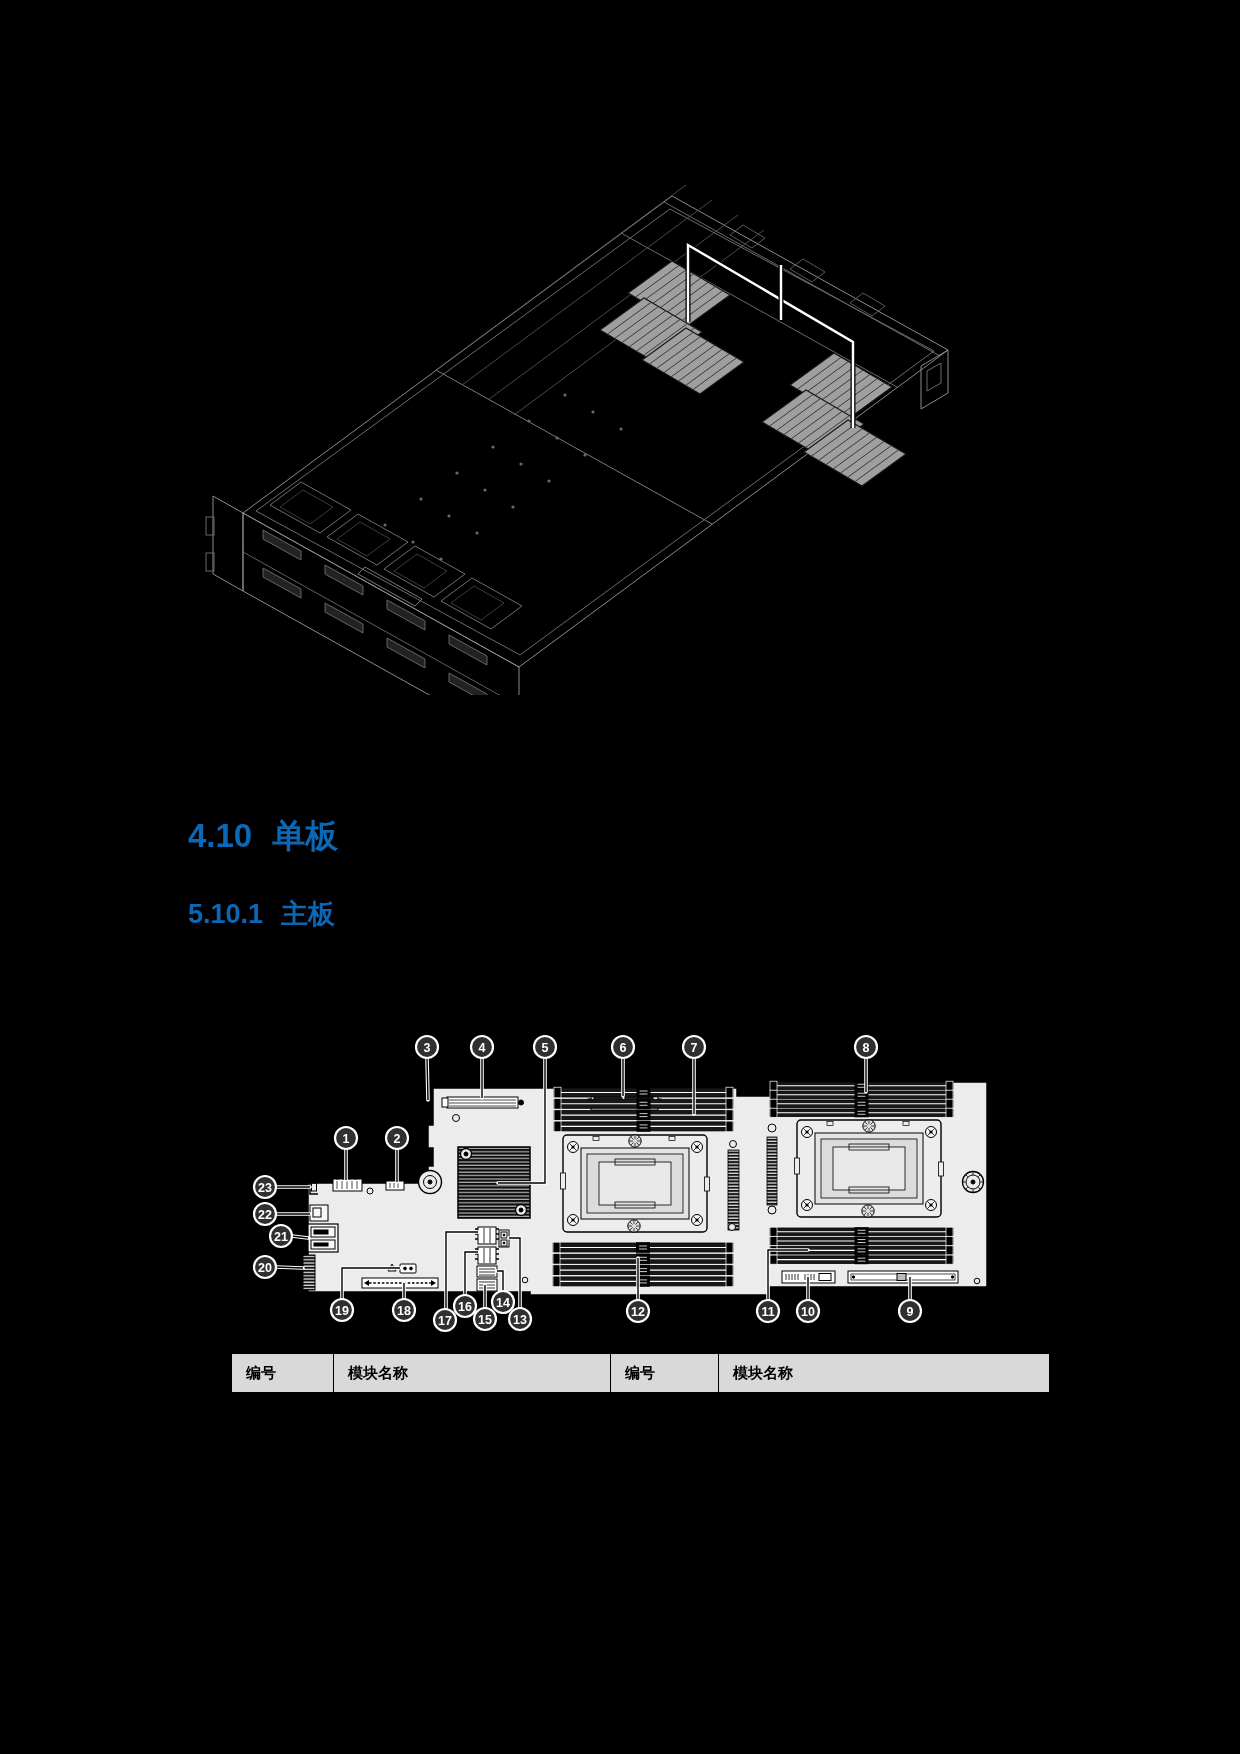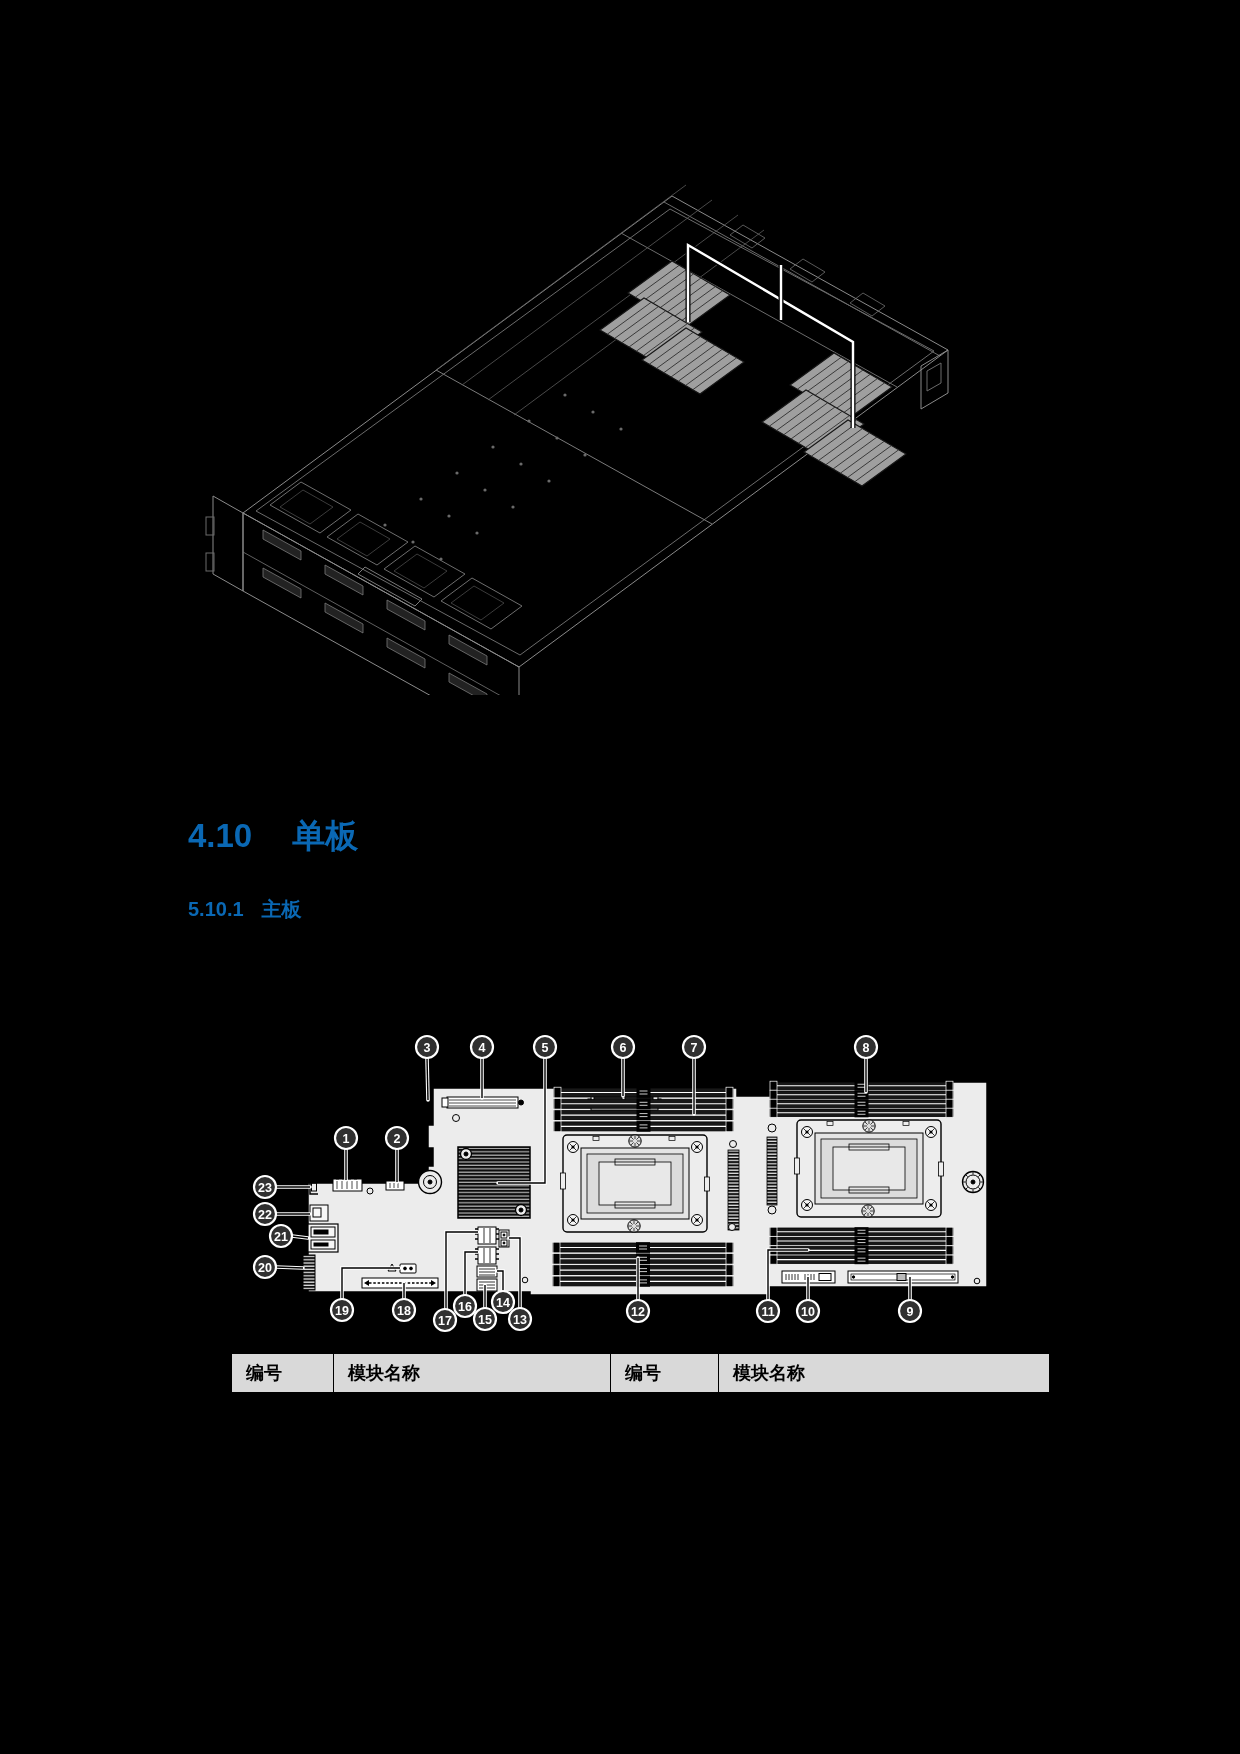--- a/index.html
+++ b/index.html
@@ -1,28 +1,28 @@
 <!DOCTYPE html>
 <html><head>
 <meta charset="utf-8">
 <style>
   html,body{margin:0;padding:0;background:#000;}
   body{width:1240px;height:1754px;position:relative;overflow:hidden;
        font-family:"Liberation Sans","DejaVu Sans",sans-serif;}
   .heading{position:absolute;color:#0a68b4;font-weight:bold;white-space:nowrap;}
   #h1{left:188px;top:814px;font-size:33px;}
-  #h1 .ttl{margin-left:40px;}
-  #h2{left:188px;top:896px;font-size:20px;}
+  #h1 .ttl{margin-left:20px;}
+  #h2{left:188px;top:896px;font-size:27px;}
   #h2 .ttl{margin-left:18px;}
   #chassis-fig{position:absolute;left:170px;top:165px;}
   #mb-fig{position:absolute;left:225px;top:1030px;}
   #mod-table{position:absolute;left:231px;top:1353px;width:819px;height:40px;display:flex;}
   #mod-table .cell{box-sizing:border-box;background:#d9d9d9;border:1.6px solid #000;
     border-left-width:0;display:flex;align-items:center;padding-left:14px;
-    font-size:18px;font-weight:bold;color:#000;}
+    font-size:15px;font-weight:bold;color:#000;}
   #mod-table .cell:first-child{border-left-width:1.6px;}
   text.co{font-family:"Liberation Sans",sans-serif;font-weight:bold;fill:#fff;}
 </style>
 </head>
 <body>
 
 <svg id="chassis-fig" width="810" height="530" viewBox="0 0 810 530">
   <g id="chassis-static" stroke="#8a8a8a" fill="none" stroke-width="1">
 
     <path d="M73,348 L502,31 L778,185 L349,502 Z"></path>

